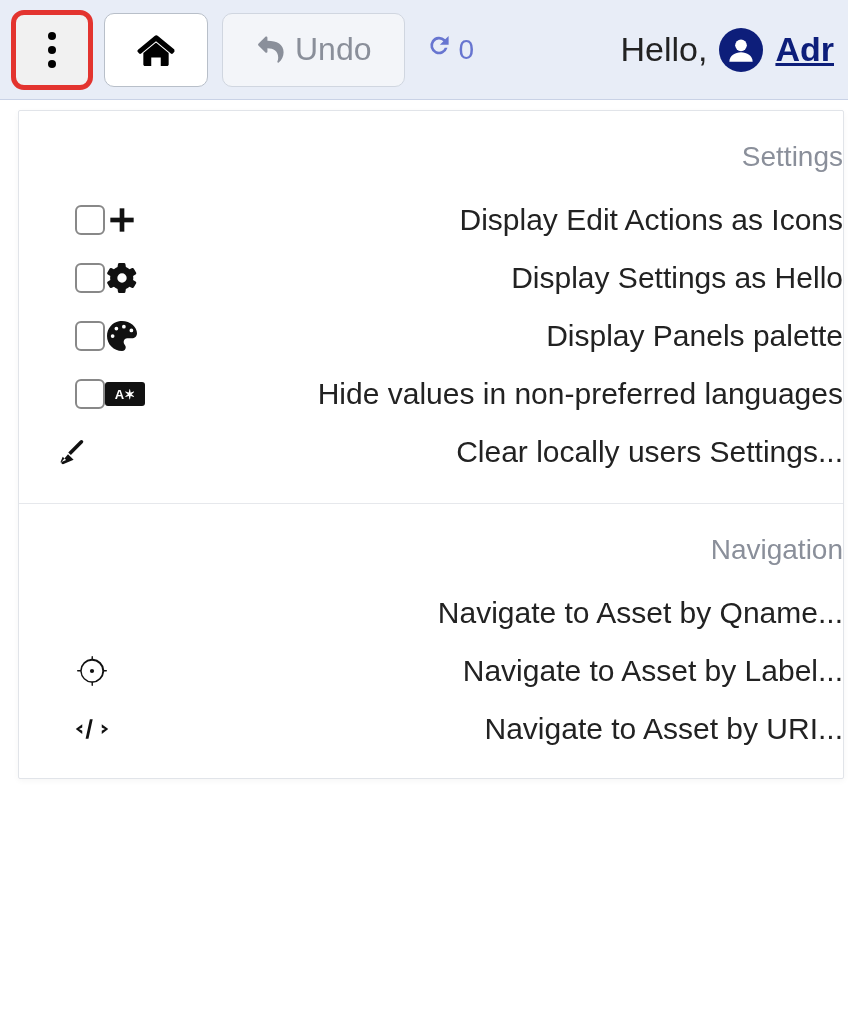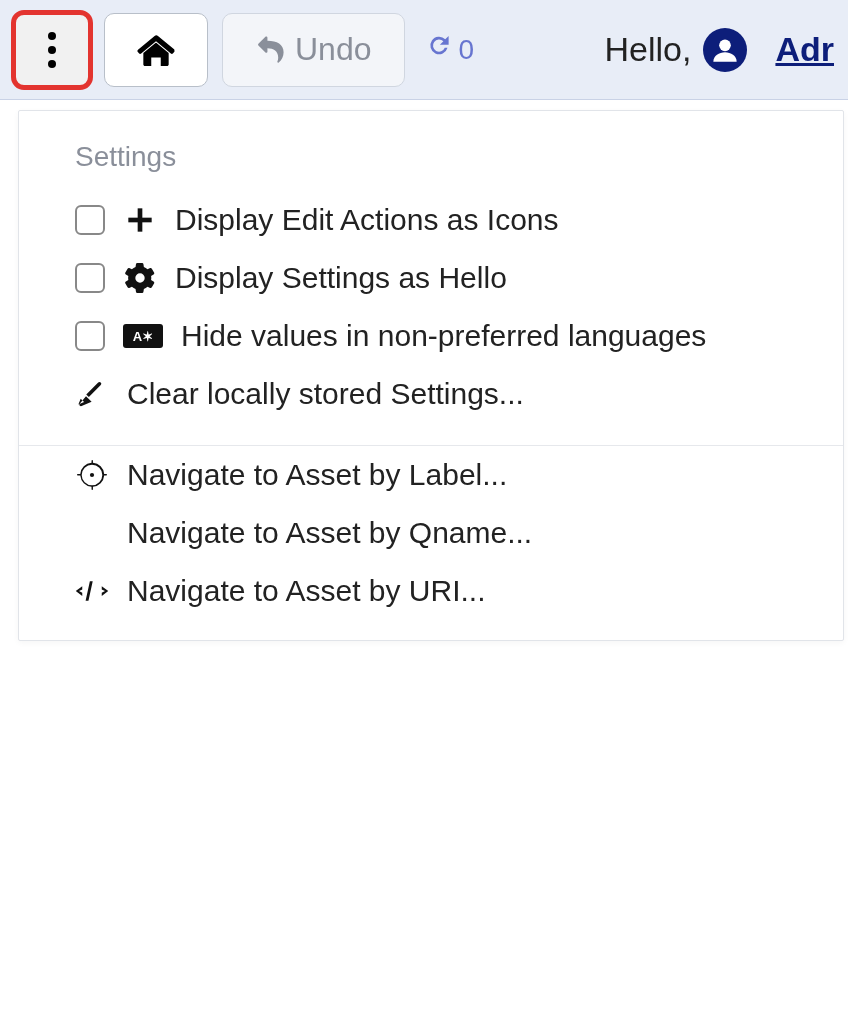--- a/index.html
+++ b/index.html
@@ -62,50 +62,49 @@
     align-items: center;
     gap: 12px;
     font-size: 34px;
     color: #1a3a8a;
   }
   .hello .greet { color: #222; }
   .hello .user-link {
     font-weight: 700;
     text-decoration: underline;
     color: #0d1e7a;
-    margin-left: 16px;
   }
   .avatar-icon {
     width: 44px; height: 44px;
     border-radius: 50%;
     background: #0d1e7a;
     display:flex; align-items:center; justify-content:center;
   }
 
   
   .dropdown {
     position: absolute;
     left: 18px;
     top: 110px;
     width: 826px;
     background: #fff;
     border: 1px solid #e1e4e9;
     border-radius: 2px;
     box-shadow: 0 2px 6px rgba(0,0,0,0.04);
     padding-bottom: 20px;
+    text-align: right;
   }
   .section-title {
     font-size: 28px;
     color: #8a8f9a;
     padding: 30px 0 18px 56px;
   }
   .menu-item {
     display: flex;
     align-items: center;
-    gap: 18px;
     padding: 12px 0 12px 56px;
     font-size: 30px;
     color: #222;
     cursor: pointer;
   }
   .menu-item .chk {
     width: 30px; height: 30px;
     border: 2px solid #888;
     border-radius: 6px;
     flex-shrink: 0;
@@ -212,59 +211,69 @@
   <div class="menu-item">
     <span class="chk"></span>
     <span class="ico">
       <svg width="30" height="30" viewBox="0 0 512 512">
           <path d="M487 316l-42-24a195 195 0 0 0 0-72l42-24a24 24 0 0 0 11-28l-40-70a24 24 0 0 0-29-11l-45 18a197 197 0 0 0-62-36l-7-48a24 24 0 0 0-24-21h-80a24 24 0 0 0-24 21l-7 48a197 197 0 0 0-62 36l-45-18a24 24 0 0 0-29 11l-40 70a24 24 0 0 0 11 28l42 24a195 195 0 0 0 0 72l-42 24a24 24 0 0 0-11 28l40 70a24 24 0 0 0 29 11l45-18a197 197 0 0 0 62 36l7 48a24 24 0 0 0 24 21h80a24 24 0 0 0 24-21l7-48a197 197 0 0 0 62-36l45 18a24 24 0 0 0 29-11l40-70a24 24 0 0 0-11-28zM256 336a80 80 0 1 1 80-80 80 80 0 0 1-80 80z"></path>
         </svg>
     </span>
     <span class="label">Display Settings as Hello</span>
   </div>
 
+  <div class="menu-item">
+    <span class="chk"></span>
+    <span class="ico">
+      <svg width="30" height="30" viewBox="0 0 512 512">
+          <path d="M204 5C85 25 0 135 0 256c0 141 115 256 256 256 36 0 64-29 64-64 0-17-7-33-18-44-11-11-18-27-18-44 0-35 29-64 64-64h76c49 0 88-39 88-88C512 94 372-23 204 5zM96 288a32 32 0 1 1 0-64 32 32 0 0 1 0 64zm64-128a32 32 0 1 1 0-64 32 32 0 0 1 0 64zm128-32a32 32 0 1 1 0-64 32 32 0 0 1 0 64zm128 64a32 32 0 1 1 0-64 32 32 0 0 1 0 64z"></path>
+        </svg>
+    </span>
+    <span class="label">Display Panels palette</span>
+  </div>
 
   <div class="menu-item">
     <span class="chk"></span>
     <span class="ico lang-ico">A✶</span>
     <span class="label">Hide values in non-preferred languages</span>
   </div>
 
   <div class="menu-item">
     <span class="no-chk"></span>
     <span class="ico" style="margin-left:-48px;">
       <svg width="32" height="32" viewBox="0 0 640 512">
           <path d="M257 318l-52-52 239-239a36 36 0 0 1 51 51zM47 466l115-48-68-68zM200 300l112 112-200 84a32 32 0 0 1-42-42z"></path>
         </svg>
     </span>
-    <span class="label">Clear locally stored Settings...</span>
+    <span class="label">Clear locally users Settings...</span>
   </div>
 
 
   <hr class="divider">
 
-
+  <div class="section-title">Navigation</div>
+
+
+  <div class="menu-item">
+    <span class="no-ico"></span>
+    <span class="label">Navigate to Asset by Qname...</span>
+  </div>
 
   <div class="menu-item">
     <span class="ico">
       <svg width="30" height="30" viewBox="0 0 512 512">
           <path d="M256 56a200 200 0 1 0 0 400 200 200 0 0 0 0-400zm0 48v48a8 8 0 0 1-16 0v-48a152 152 0 0 1 144 144h-48a8 8 0 0 1 0-16h48A152 152 0 0 1 256 408v-48a8 8 0 0 1 16 0v48a152 152 0 0 1-144-144h48a8 8 0 0 1 0 16h-48A152 152 0 0 1 256 104z" fill="none"></path>
           <path d="M500 240h-36a208 208 0 0 0-192-192V12a12 12 0 0 0-24 0v36A208 208 0 0 0 56 240H12a12 12 0 0 0 0 24h44a208 208 0 0 0 192 192v44a12 12 0 0 0 24 0v-44a208 208 0 0 0 192-192h36a12 12 0 0 0 0-24zM256 432a176 176 0 1 1 176-176 176 176 0 0 1-176 176z"></path>
           <circle cx="256" cy="256" r="36"></circle>
         </svg>
     </span>
     <span class="label">Navigate to Asset by Label...</span>
   </div>
 
   <div class="menu-item">
-    <span class="no-ico"></span>
-    <span class="label">Navigate to Asset by Qname...</span>
-  </div>
-
-  <div class="menu-item">
     <span class="ico">
       <svg width="34" height="26" viewBox="0 0 640 512">
           <path d="M278 64l-84 384h56l84-384zM128 160L0 256l128 96v-64l-64-32 64-32zM512 160v64l64 32-64 32v64l128-96z"></path>
         </svg>
     </span>
     <span class="label">Navigate to Asset by URI...</span>
   </div>
 
 </div>
 

